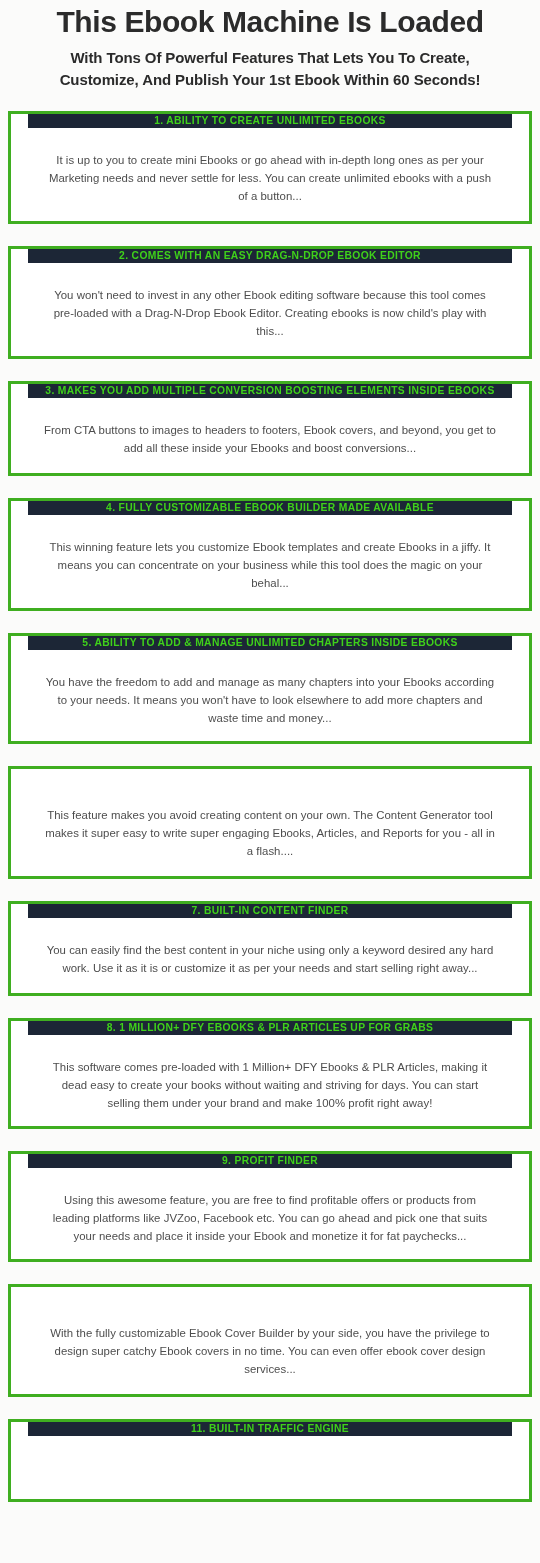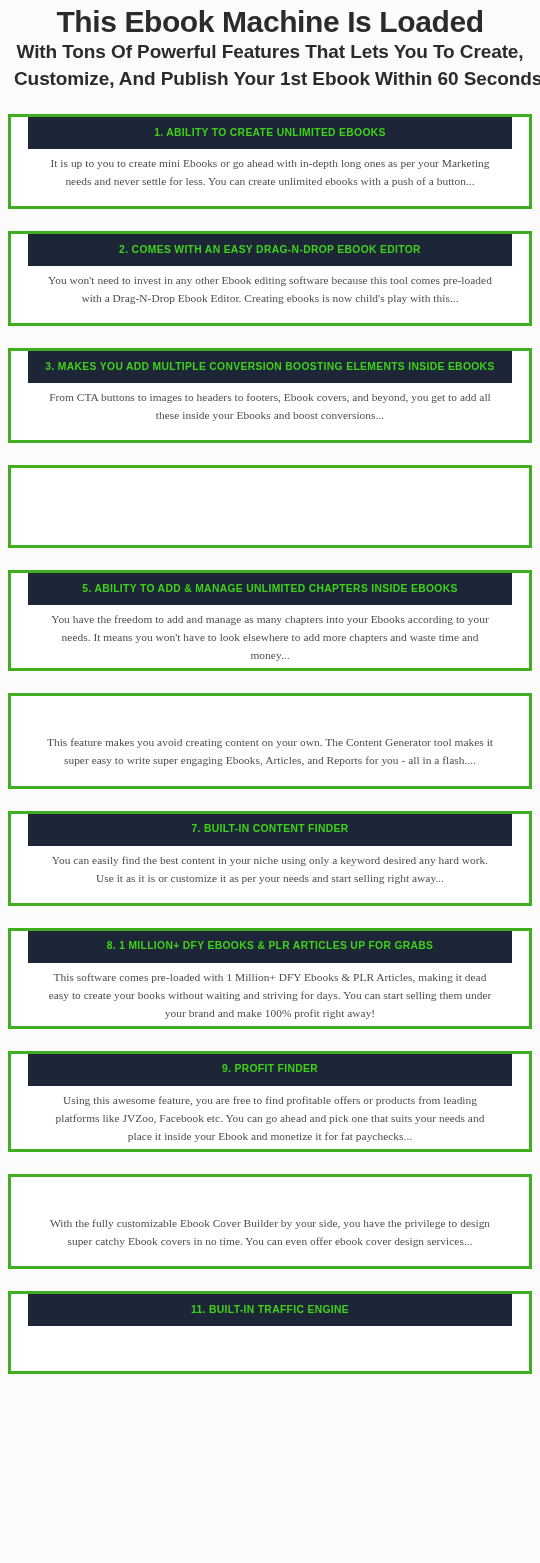--- a/index.html
+++ b/index.html
@@ -32,22 +32,22 @@
   }
   .main-title{
     font-size:30px;
     line-height:1.08;
     font-weight:800;
     letter-spacing:-0.4px;
     color:var(--title-text);
     white-space:nowrap;
   }
   .sub-title{
-    margin-top:1px;
-    font-size:19px;
+    margin-top:9px;
+    font-size:15px;
     line-height:1.42;
     font-weight:700;
     letter-spacing:-0.1px;
     color:var(--title-text);
   }
   .sub-title span{display:block;white-space:nowrap;}
 
   
   .feature-list{
     padding:0 8px 10px 8px;
@@ -64,30 +64,30 @@
     position:relative;
     margin-top:11px;
     border:3px solid var(--green);
     background:var(--card-bg);
     min-height:83px;
     padding:37px 16px 16px 16px;
     text-align:center;
   }
   .card-frame.tall{
     min-height:101px;
-    padding-bottom:4px;
+    padding-bottom:14px;
   }
 
   
   .card-header{
     position:absolute;
     top:0;
     left:17px;
     right:17px;
-    height:32px;
+    height:14px;
     background:var(--navy);
     display:flex;
     align-items:center;
     justify-content:center;
     z-index:2;
   }
   .card-header-text{
     color:var(--green-text);
     font-size:10.3px;
     font-weight:800;
@@ -98,21 +98,20 @@
     padding:0 6px;
   }
   .card-body{
     color:var(--body-text);
     font-size:11.4px;
     line-height:1.58;
     font-weight:400;
     letter-spacing:0.03px;
     max-width:452px;
     margin:0 auto;
-    font-family:Liberation Serif, serif;
   }
 </style>
 </head>
 <body>
 
 <div class="page-head">
   <h1 class="main-title">This Ebook Machine Is Loaded</h1>
   <div class="sub-title">
     <span>With Tons Of Powerful Features That Lets You To Create,</span>
     <span>Customize, And Publish Your 1st Ebook Within 60 Seconds!</span>
@@ -139,20 +138,24 @@
     <div class="feature-card">
       <div class="card-frame">
         <div class="card-header">
           <span class="card-header-text">3. MAKES YOU ADD MULTIPLE CONVERSION BOOSTING ELEMENTS INSIDE EBOOKS</span>
         </div>
         <p class="card-body">From CTA buttons to images to headers to footers, Ebook covers, and beyond, you get to add all these inside your Ebooks and boost conversions...</p>
       </div>
     </div>
     <div class="feature-card">
       <div class="card-frame">
+        <div class="card-header">
+          <span class="card-header-text">4. FULLY CUSTOMIZABLE EBOOK BUILDER MADE AVAILABLE</span>
+        </div>
+        <p class="card-body">This winning feature lets you customize Ebook templates and create Ebooks in a jiffy. It means you can concentrate on your business while this tool does the magic on your behal...</p>
       </div>
     </div>
     <div class="feature-card">
       <div class="card-frame tall">
         <div class="card-header">
           <span class="card-header-text">5. ABILITY TO ADD &amp; MANAGE UNLIMITED CHAPTERS INSIDE EBOOKS</span>
         </div>
         <p class="card-body">You have the freedom to add and manage as many chapters into your Ebooks according to your needs. It means you won't have to look elsewhere to add more chapters and waste time and money...</p>
       </div>
     </div>

